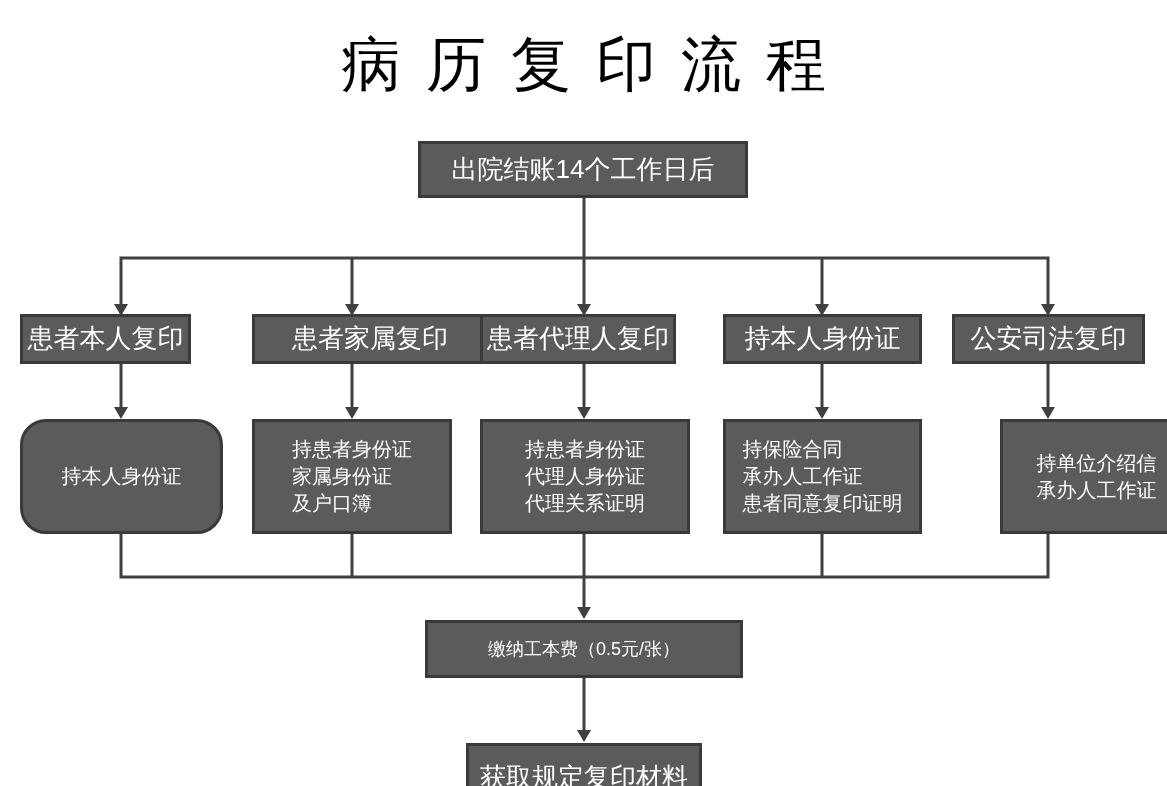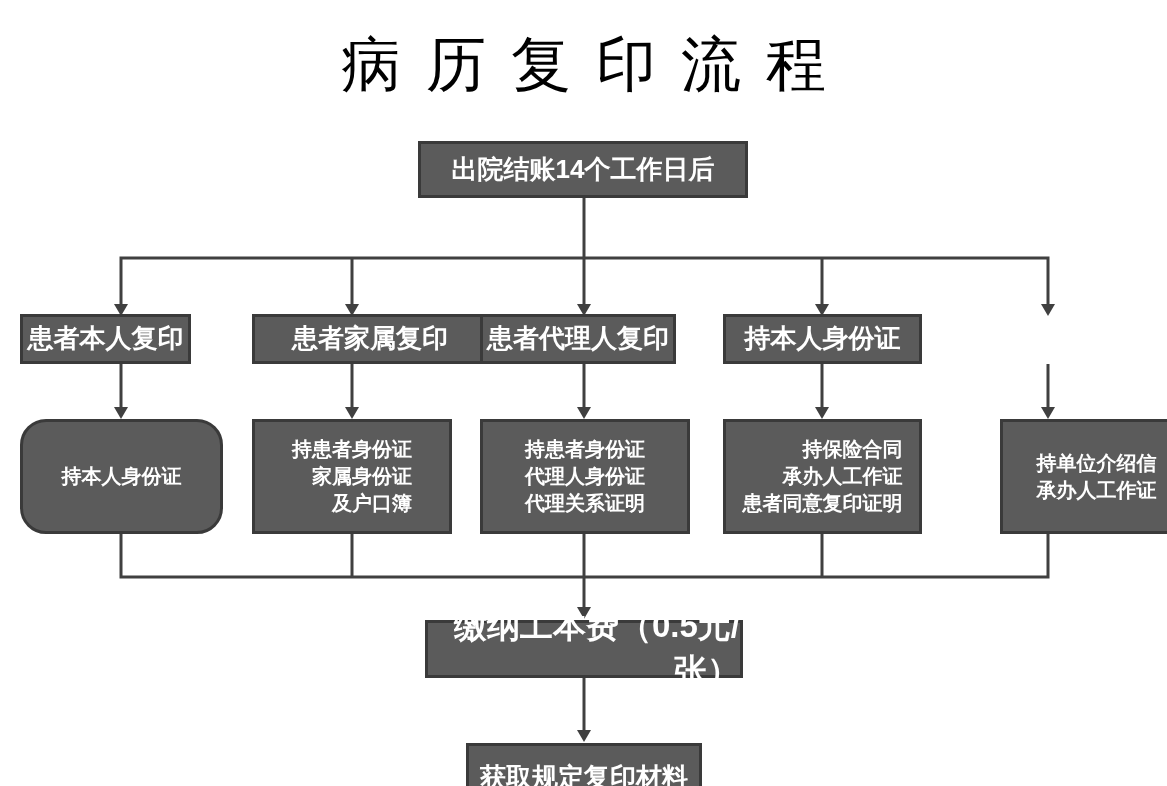--- a/index.html
+++ b/index.html
@@ -31,40 +31,40 @@
   }
   svg.wires { position:absolute; left:0; top:0; }
   svg.wires path { stroke:var(--line); stroke-width:3; fill:none; }
   svg.wires polygon { fill:var(--line); stroke:none; }
   .node {
     position:absolute;
     box-sizing:border-box;
     background:var(--box-fill);
     border:3px solid var(--box-border);
     color:var(--text);
-    font-weight:bold;
+    font-weight:normal;
     display:flex;
     align-items:center;
     justify-content:center;
-    text-align:right;
+    text-align:left;
     white-space:pre-line;
     line-height:1.35;
   }
   .start  { left:418px; top:115px; width:330px; height:57px;  font-size:26px; }
   .b1 { left:20px;  top:288px; width:171px; height:50px; font-size:26px; }
   .b2 { left:252px; top:288px; width:236px; height:50px; font-size:26px; }
   .b3 { left:480px; top:288px; width:196px; height:50px; font-size:26px; }
   .b4 { left:723px; top:288px; width:199px; height:50px; font-size:26px; }
   .b5 { left:952px; top:288px; width:193px; height:50px; font-size:26px; }
   .r1 { left:20px;  top:393px; width:203px; height:115px; font-size:20px;border-radius:26px; }
   .r2 { left:252px; top:393px; width:200px; height:115px; font-size:20px; }
   .r3 { left:480px; top:393px; width:210px; height:115px; font-size:20px; }
   .r4 { left:723px; top:393px; width:199px; height:115px; font-size:20px; }
   .r5 { left:1000px; top:393px; width:193px; height:115px; font-size:20px; }
-  .fee    { left:425px; top:594px; width:318px; height:58px; font-size:33px; }
+  .fee    { left:425px; top:594px; width:318px; height:58px; font-size:18px; }
   .result { left:466px; top:717px; width:236px; height:69px; font-size:26px; }
 </style>
 </head>
 <body>
 
 <div class="canvas" style="--box-fill: #5b5b5b; --box-border: #3a3a3a; --line: #404040; --text: #ffffff;">
 
   <h1 class="title">病历复印流程</h1>
 
   <svg class="wires" width="1167" height="786" viewBox="0 0 1167 786" aria-hidden="true">
@@ -94,20 +94,21 @@
     <path d="M584 652 L584 704"></path>
     <polygon points="577,704 591,704 584,716"></polygon>
   </svg>
 
   <div class="node start">出院结账14个工作日后</div>
 
   <div class="node b1">患者本人复印</div>
   <div class="node b2">患者家属复印</div>
   <div class="node b3">患者代理人复印</div>
   <div class="node b4">持本人身份证</div>
+  <div class="node b5">公安司法复印</div>
 
   <div class="node r1">持本人身份证</div>
   <div class="node r2">持患者身份证
 家属身份证
 及户口簿</div>
   <div class="node r3">持患者身份证
 代理人身份证
 代理关系证明</div>
   <div class="node r4">持保险合同
 承办人工作证

